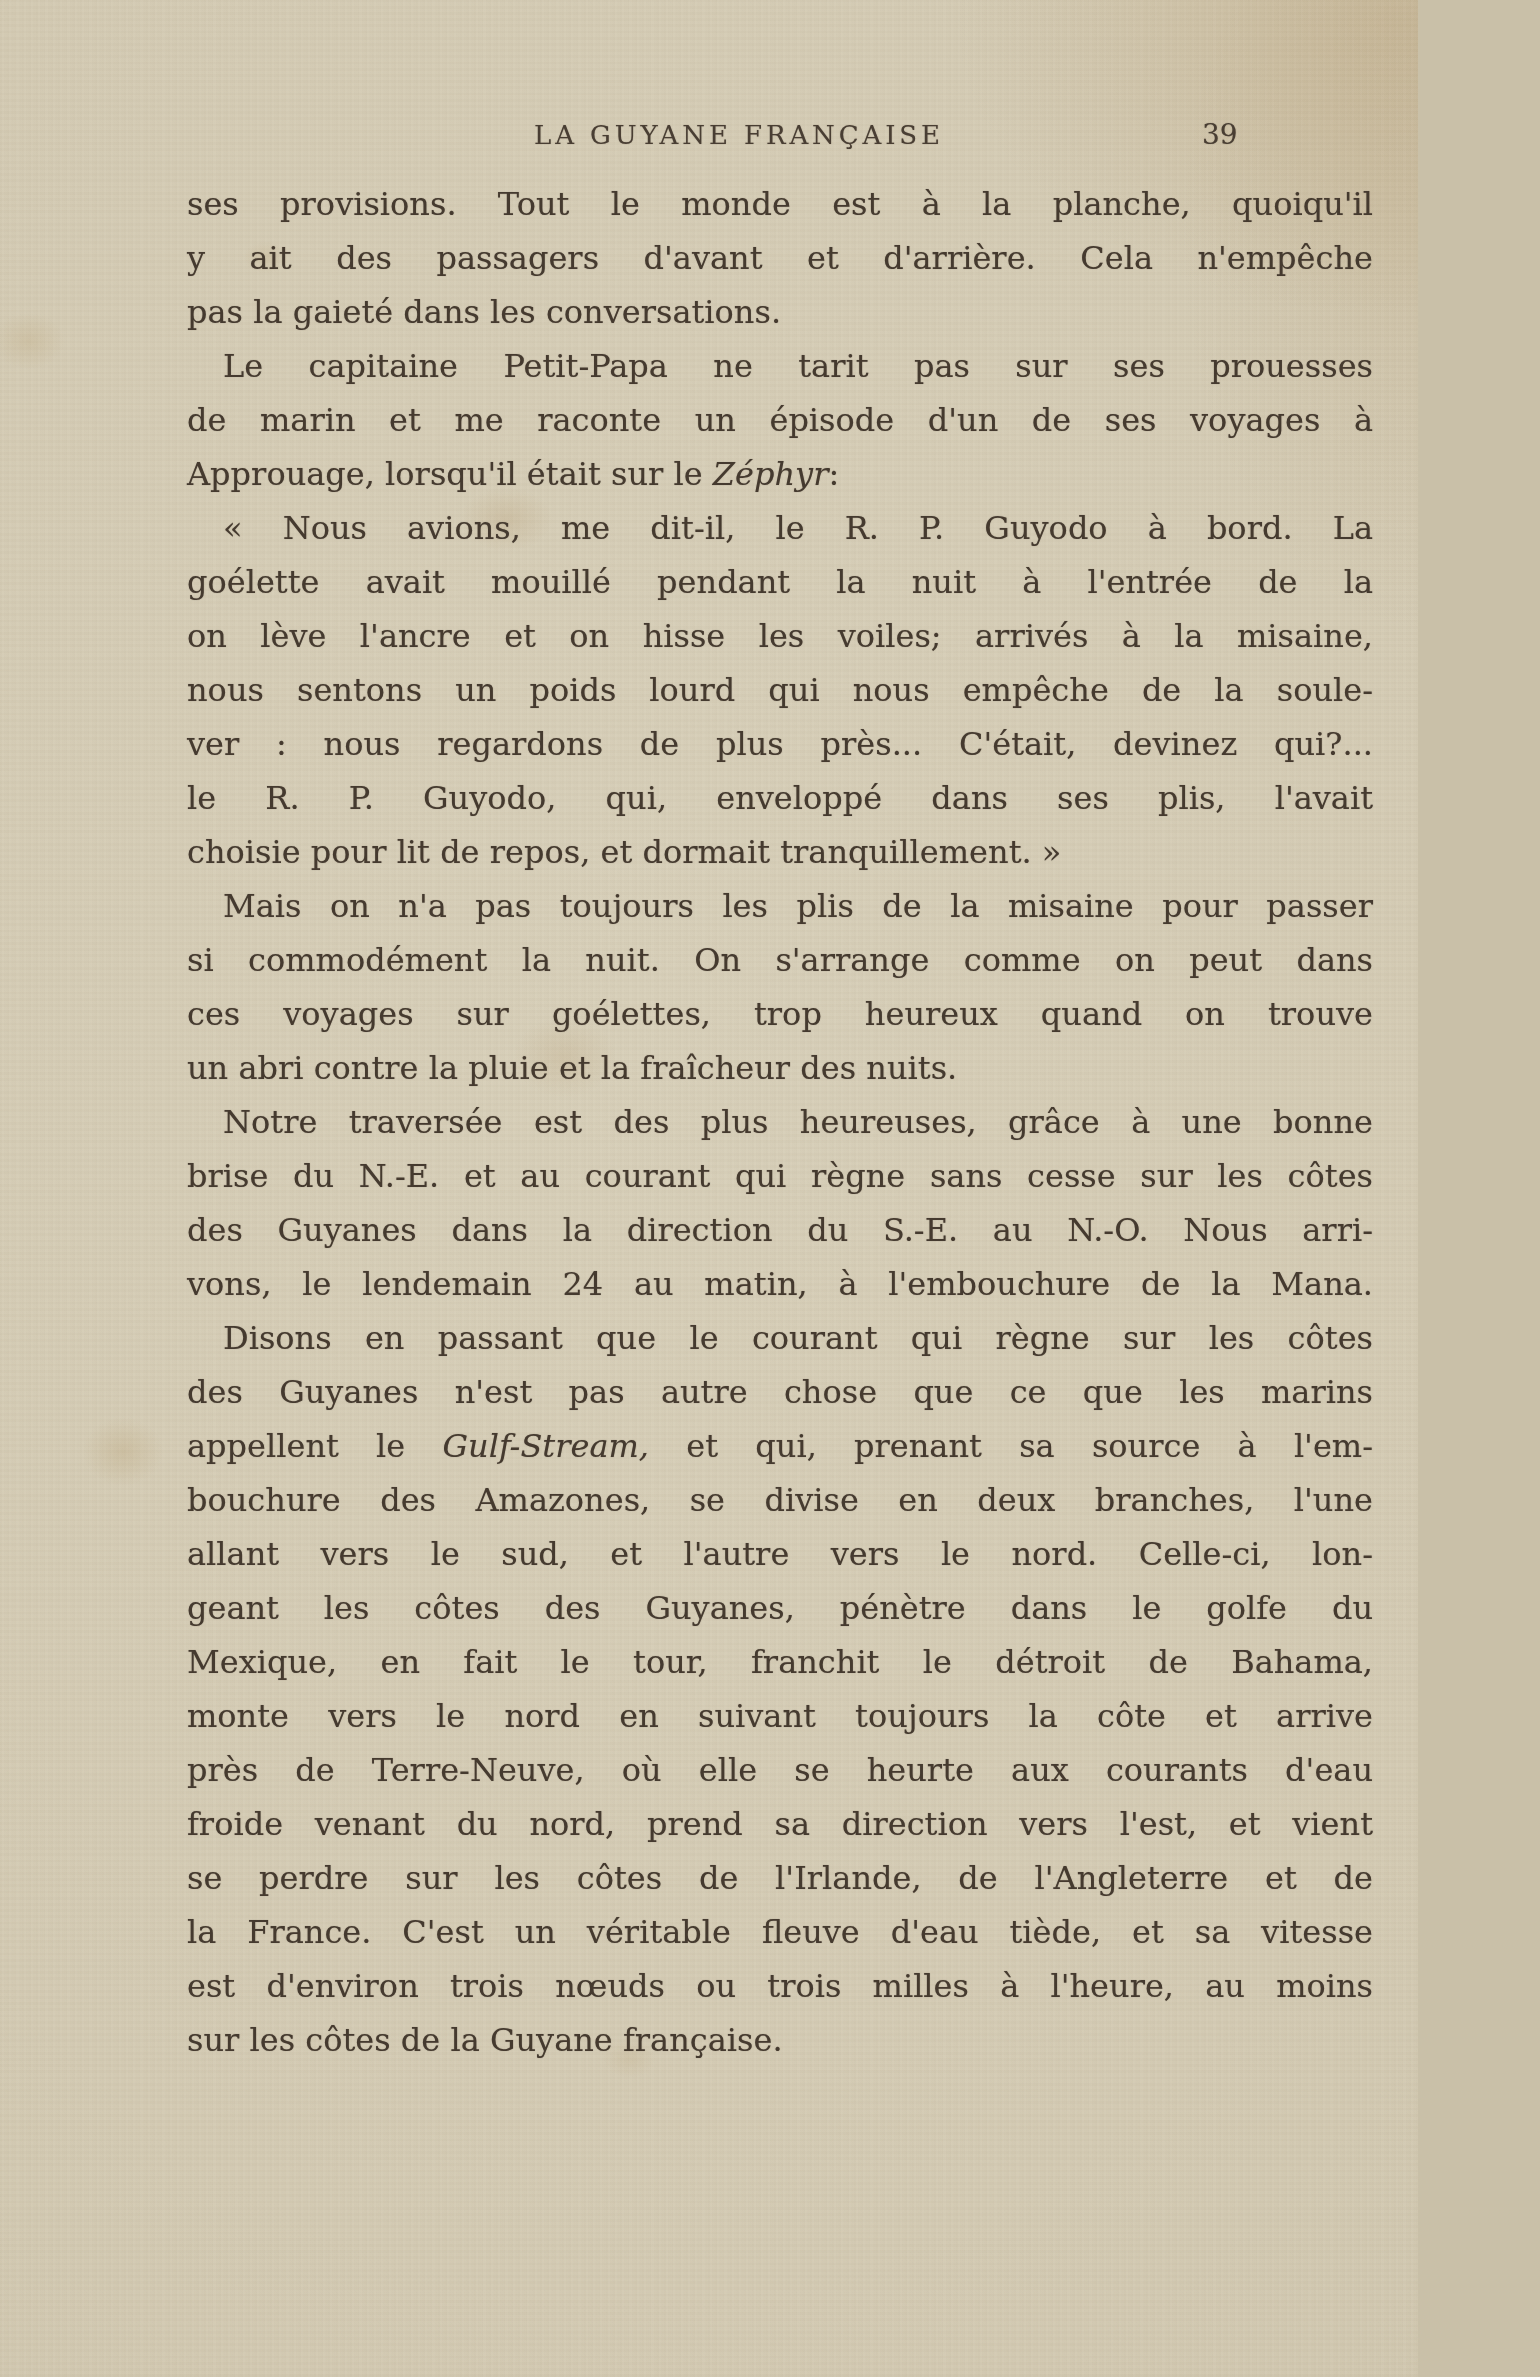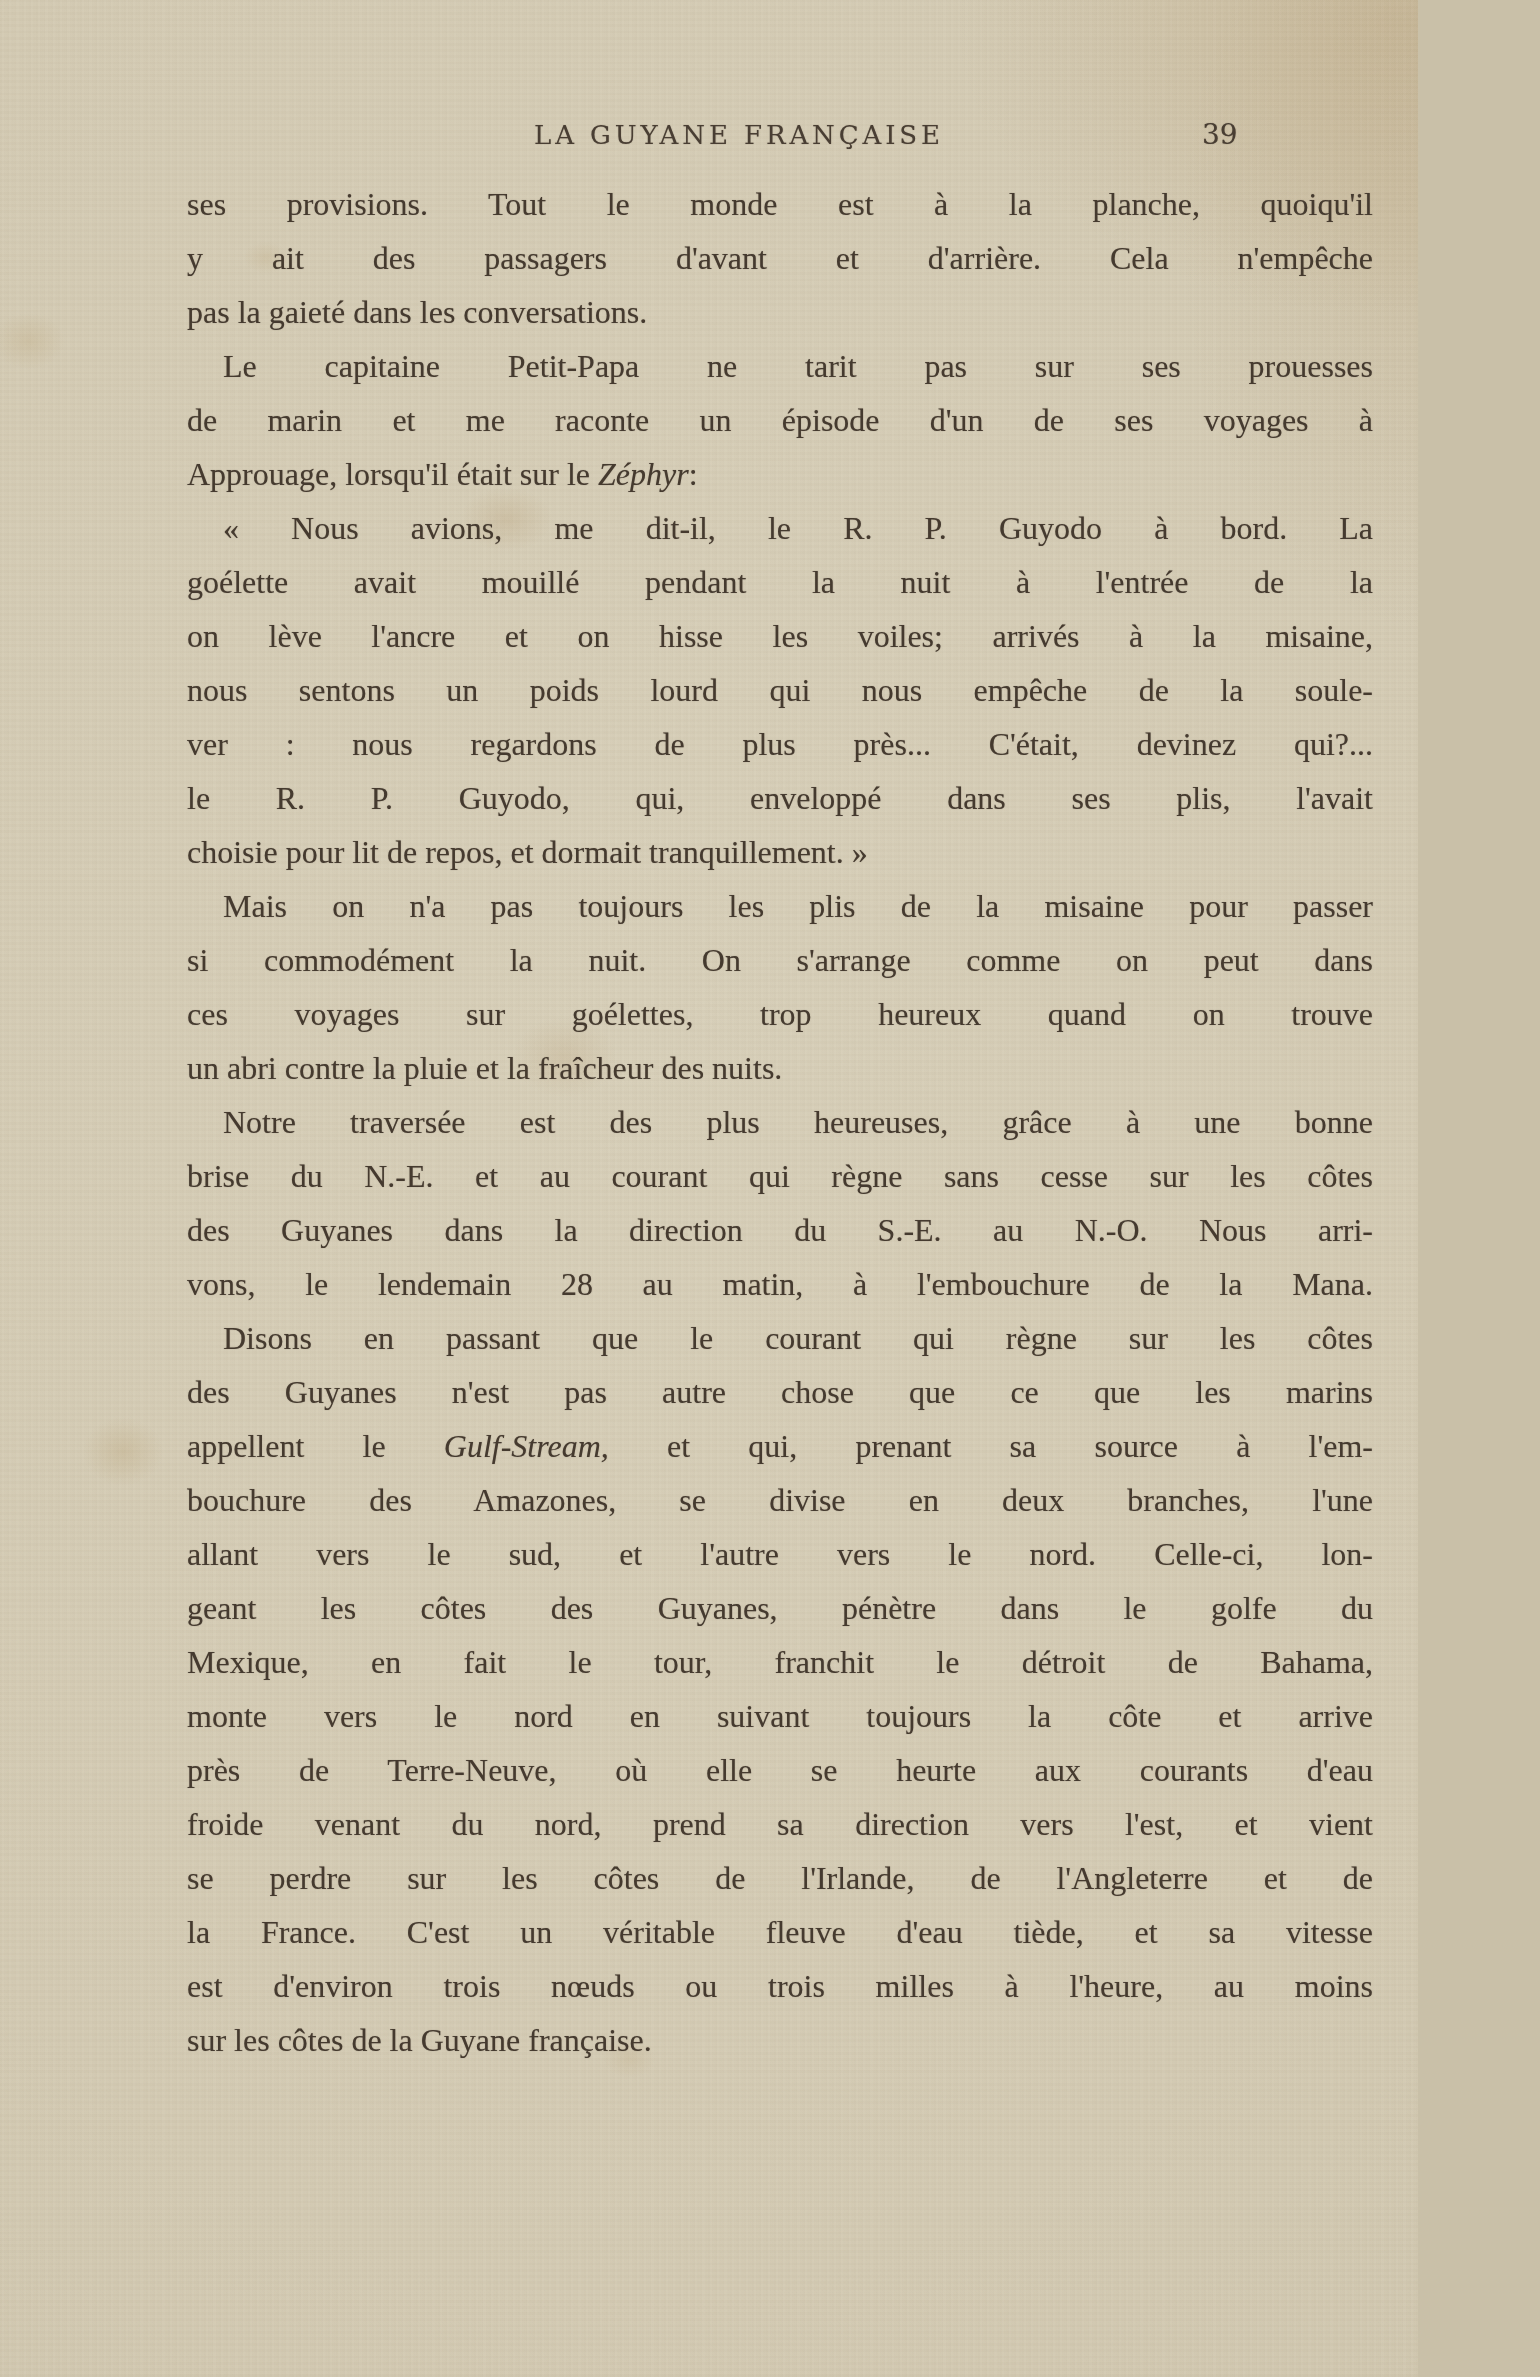--- a/index.html
+++ b/index.html
@@ -90,21 +90,21 @@
 
   .text-block {
     position: absolute;
     left: 187px;
     top: 177px;
     width: 1186px;
     font-size: 32px;
     line-height: 54px;
     text-shadow: 0 0 1.1px rgba(67,57,47,0.40);
   }
-  .para { margin: 0; padding: 0; font-family: Liberation Serif, serif; }
+  .para { margin: 0; padding: 0; }
   .line {
     text-align: justify;
     text-align-last: justify;
   }
   .line.end { text-align-last: left; }
   .line.indent { text-indent: 36px; }
   .em { font-style: italic; }
 </style>
 </head>
 <body>
@@ -155,21 +155,21 @@
       <div class="line indent">Mais on n'a pas toujours les plis de la misaine pour passer</div>
       <div class="line">si commodément la nuit. On s'arrange comme on peut dans</div>
       <div class="line">ces voyages sur goélettes, trop heureux quand on trouve</div>
       <div class="line end">un abri contre la pluie et la fraîcheur des nuits.</div>
     </div>
 
     <div class="para">
       <div class="line indent">Notre traversée est des plus heureuses, grâce à une bonne</div>
       <div class="line">brise du N.-E. et au courant qui règne sans cesse sur les côtes</div>
       <div class="line">des Guyanes dans la direction du S.-E. au N.-O. Nous arri-</div>
-      <div class="line">vons, le lendemain 28 au matin, à l'embouchure de la Mana.</div>
+      <div class="line">vons, le lendemain 24 au matin, à l'embouchure de la Mana.</div>
     </div>
 
     <div class="para">
       <div class="line indent">Disons en passant que le courant qui règne sur les côtes</div>
       <div class="line">des Guyanes n'est pas autre chose que ce que les marins</div>
       <div class="line"><span>appellent le </span><span class="em">Gulf-Stream,</span><span> et qui, prenant sa source à l'em-</span></div>
       <div class="line">bouchure des Amazones, se divise en deux branches, l'une</div>
       <div class="line">allant vers le sud, et l'autre vers le nord. Celle-ci, lon-</div>
       <div class="line">geant les côtes des Guyanes, pénètre dans le golfe du</div>
       <div class="line">Mexique, en fait le tour, franchit le détroit de Bahama,</div>

